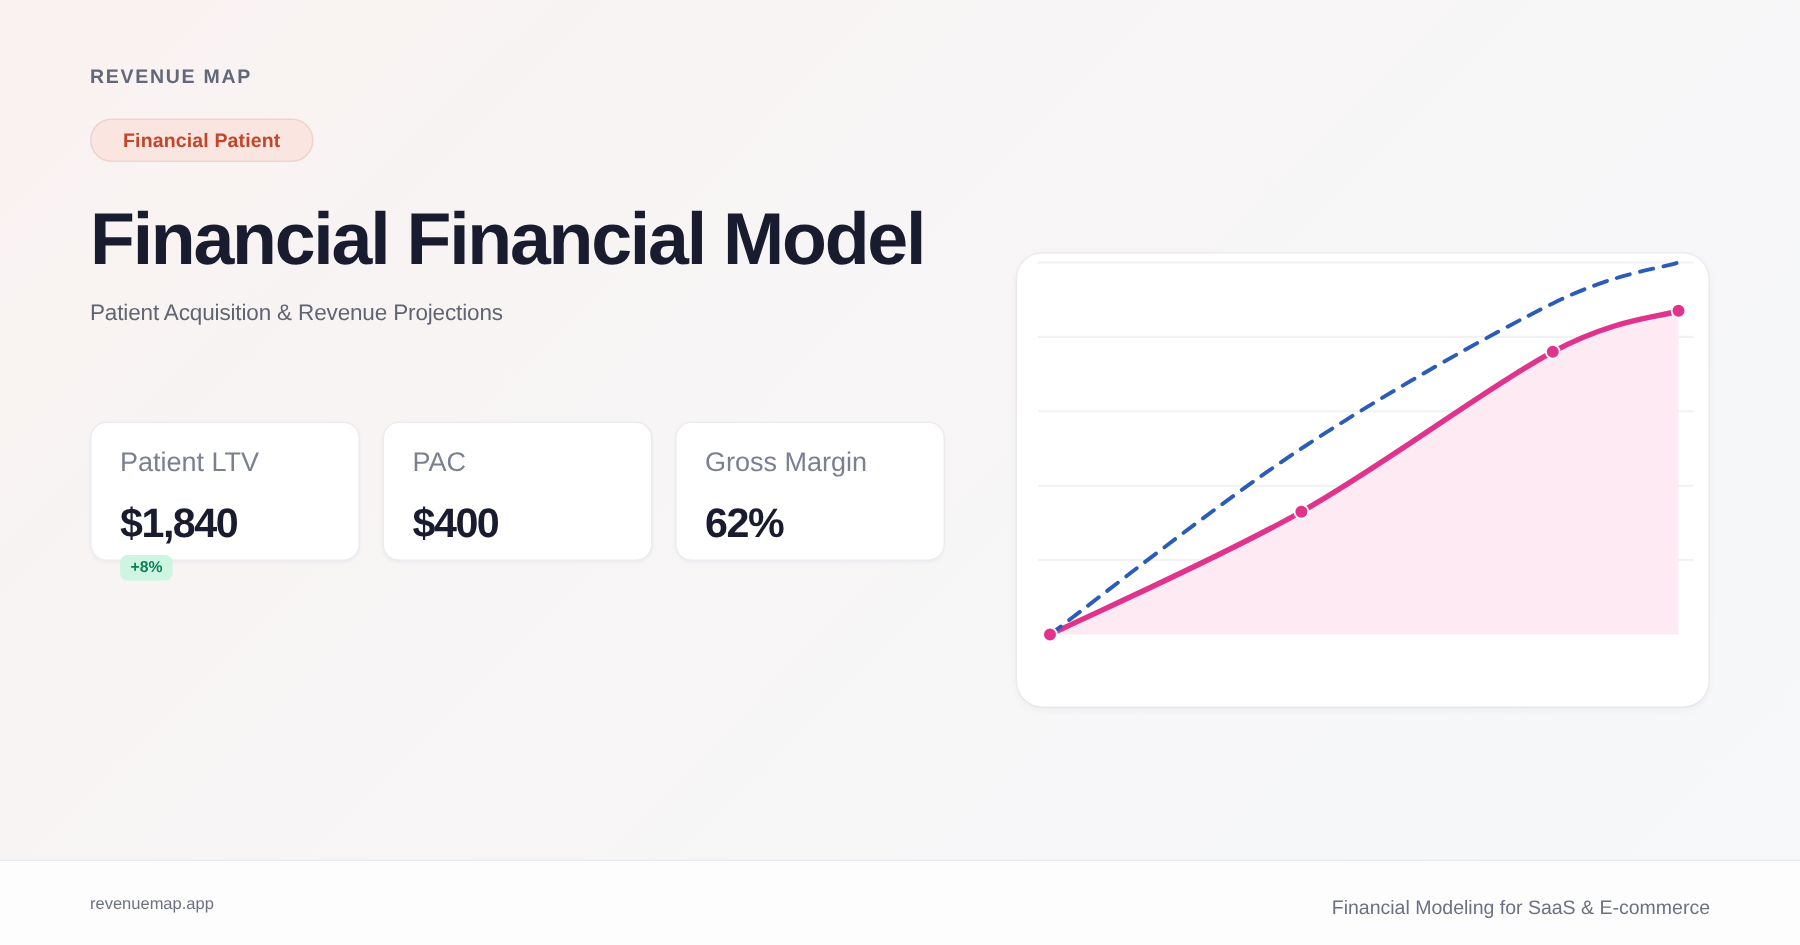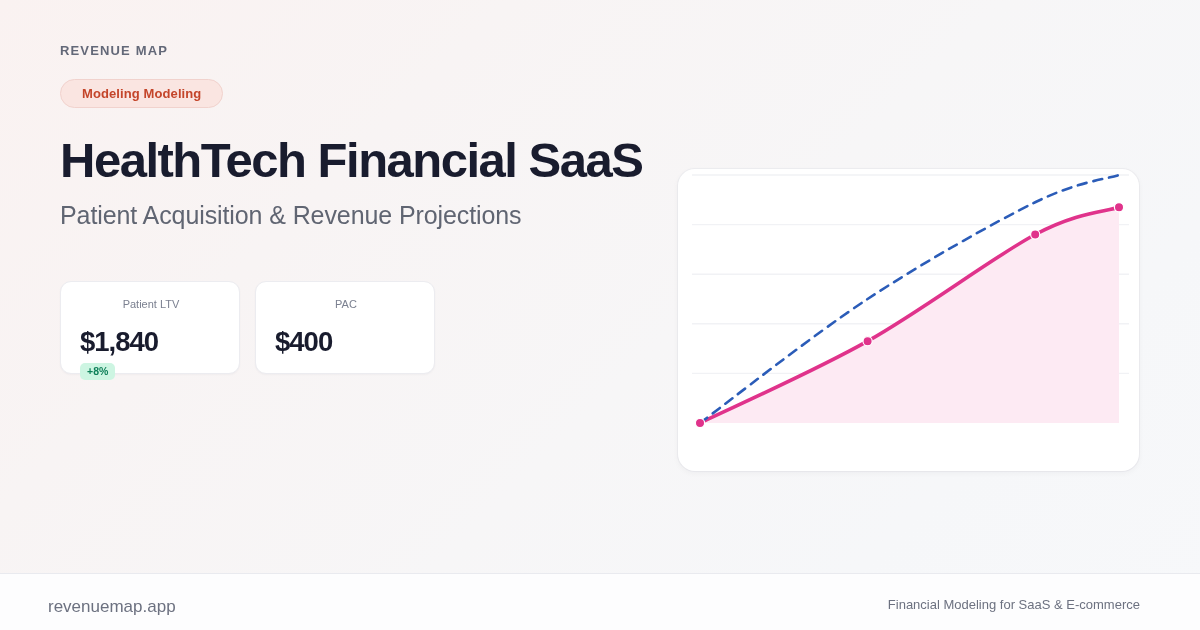--- a/index.html
+++ b/index.html
@@ -56,21 +56,21 @@
     font-size:49px;
     font-weight:700;
     letter-spacing:-1.5px;
     color:#191c2e;
     line-height:1.06;
     white-space:nowrap;
   }
 
   .subtitle{
     margin-top:13px;
-    font-size:25px;
+    font-size:15px;
     font-weight:400;
     color:#606572;
     letter-spacing:-.1px;
     line-height:1.2;
   }
 
   
   .stats{
     position:absolute;
     left:60px; top:281px;
@@ -82,26 +82,25 @@
     width:180px;
     height:93px;
     background:#ffffff;
     border:1px solid #ececf0;
     border-radius:11px;
     padding:17px 17px 0 19px;
     box-shadow:0 1px 2px rgba(24,27,45,.035);
   }
 
   .stat-label{
-    font-size:11px;
+    font-size:18px;
     font-weight:400;
     color:#7b8090;
     line-height:1;
     letter-spacing:0;
-    text-align:center;
   }
 
   .stat-value{
     margin-top:17px;
     font-size:27.5px;
     font-weight:700;
     color:#191c2e;
     letter-spacing:-1px;
     line-height:1.08;
   }
@@ -139,59 +138,63 @@
     background:#e9eaef;
   }
   .footer{
     position:absolute;
     left:0; top:573px;
     width:1200px; height:57px;
     background:#fdfdfe;
   }
   .footer-left{
     position:absolute;
-    left:48px; top:598px;
-    font-size:17px;
+    left:60px; top:598px;
+    font-size:11px;
     color:#6c7180;
     line-height:1;
   }
   .footer-right{
     position:absolute;
     right:60px; top:598px;
     font-size:13px;
     color:#6c7180;
     line-height:1;
     text-align:center;
   }
 </style>
 </head>
 <body>
 
 <div class="canvas">
 
   <div class="left-col">
     <div class="eyebrow">REVENUE MAP</div>
-    <div class="pill">Modeling Modeling</div>
-    <h1 class="title">HealthTech Financial SaaS</h1>
+    <div class="pill">Financial Patient</div>
+    <h1 class="title">Financial Financial Model</h1>
     <div class="subtitle">Patient Acquisition &amp; Revenue Projections</div>
   </div>
 
   <div class="stats">
 
     <div class="stat-card">
       <div class="stat-label">Patient LTV</div>
       <div class="stat-value">$1,840</div>
       <div class="stat-delta">+8%</div>
     </div>
 
     <div class="stat-card">
       <div class="stat-label">PAC</div>
       <div class="stat-value">$400</div>
     </div>
 
+    <div class="stat-card">
+      <div class="stat-label">Gross Margin</div>
+      <div class="stat-value">62%</div>
+    </div>
 
   </div>
 
   <div class="chart-card">
     <svg class="chart-svg" viewBox="0 0 461 302">
       <g id="chart-gridlines">
           <line x1="14" y1="204.4" x2="451" y2="204.4" stroke="#f1f2f5" stroke-width="1.4"></line>
           <line x1="14" y1="154.8" x2="451" y2="154.8" stroke="#f1f2f5" stroke-width="1.4"></line>
           <line x1="14" y1="105.20000000000002" x2="451" y2="105.20000000000002" stroke="#f1f2f5" stroke-width="1.4"></line>
           <line x1="14" y1="55.599999999999994" x2="451" y2="55.599999999999994" stroke="#f1f2f5" stroke-width="1.4"></line>

